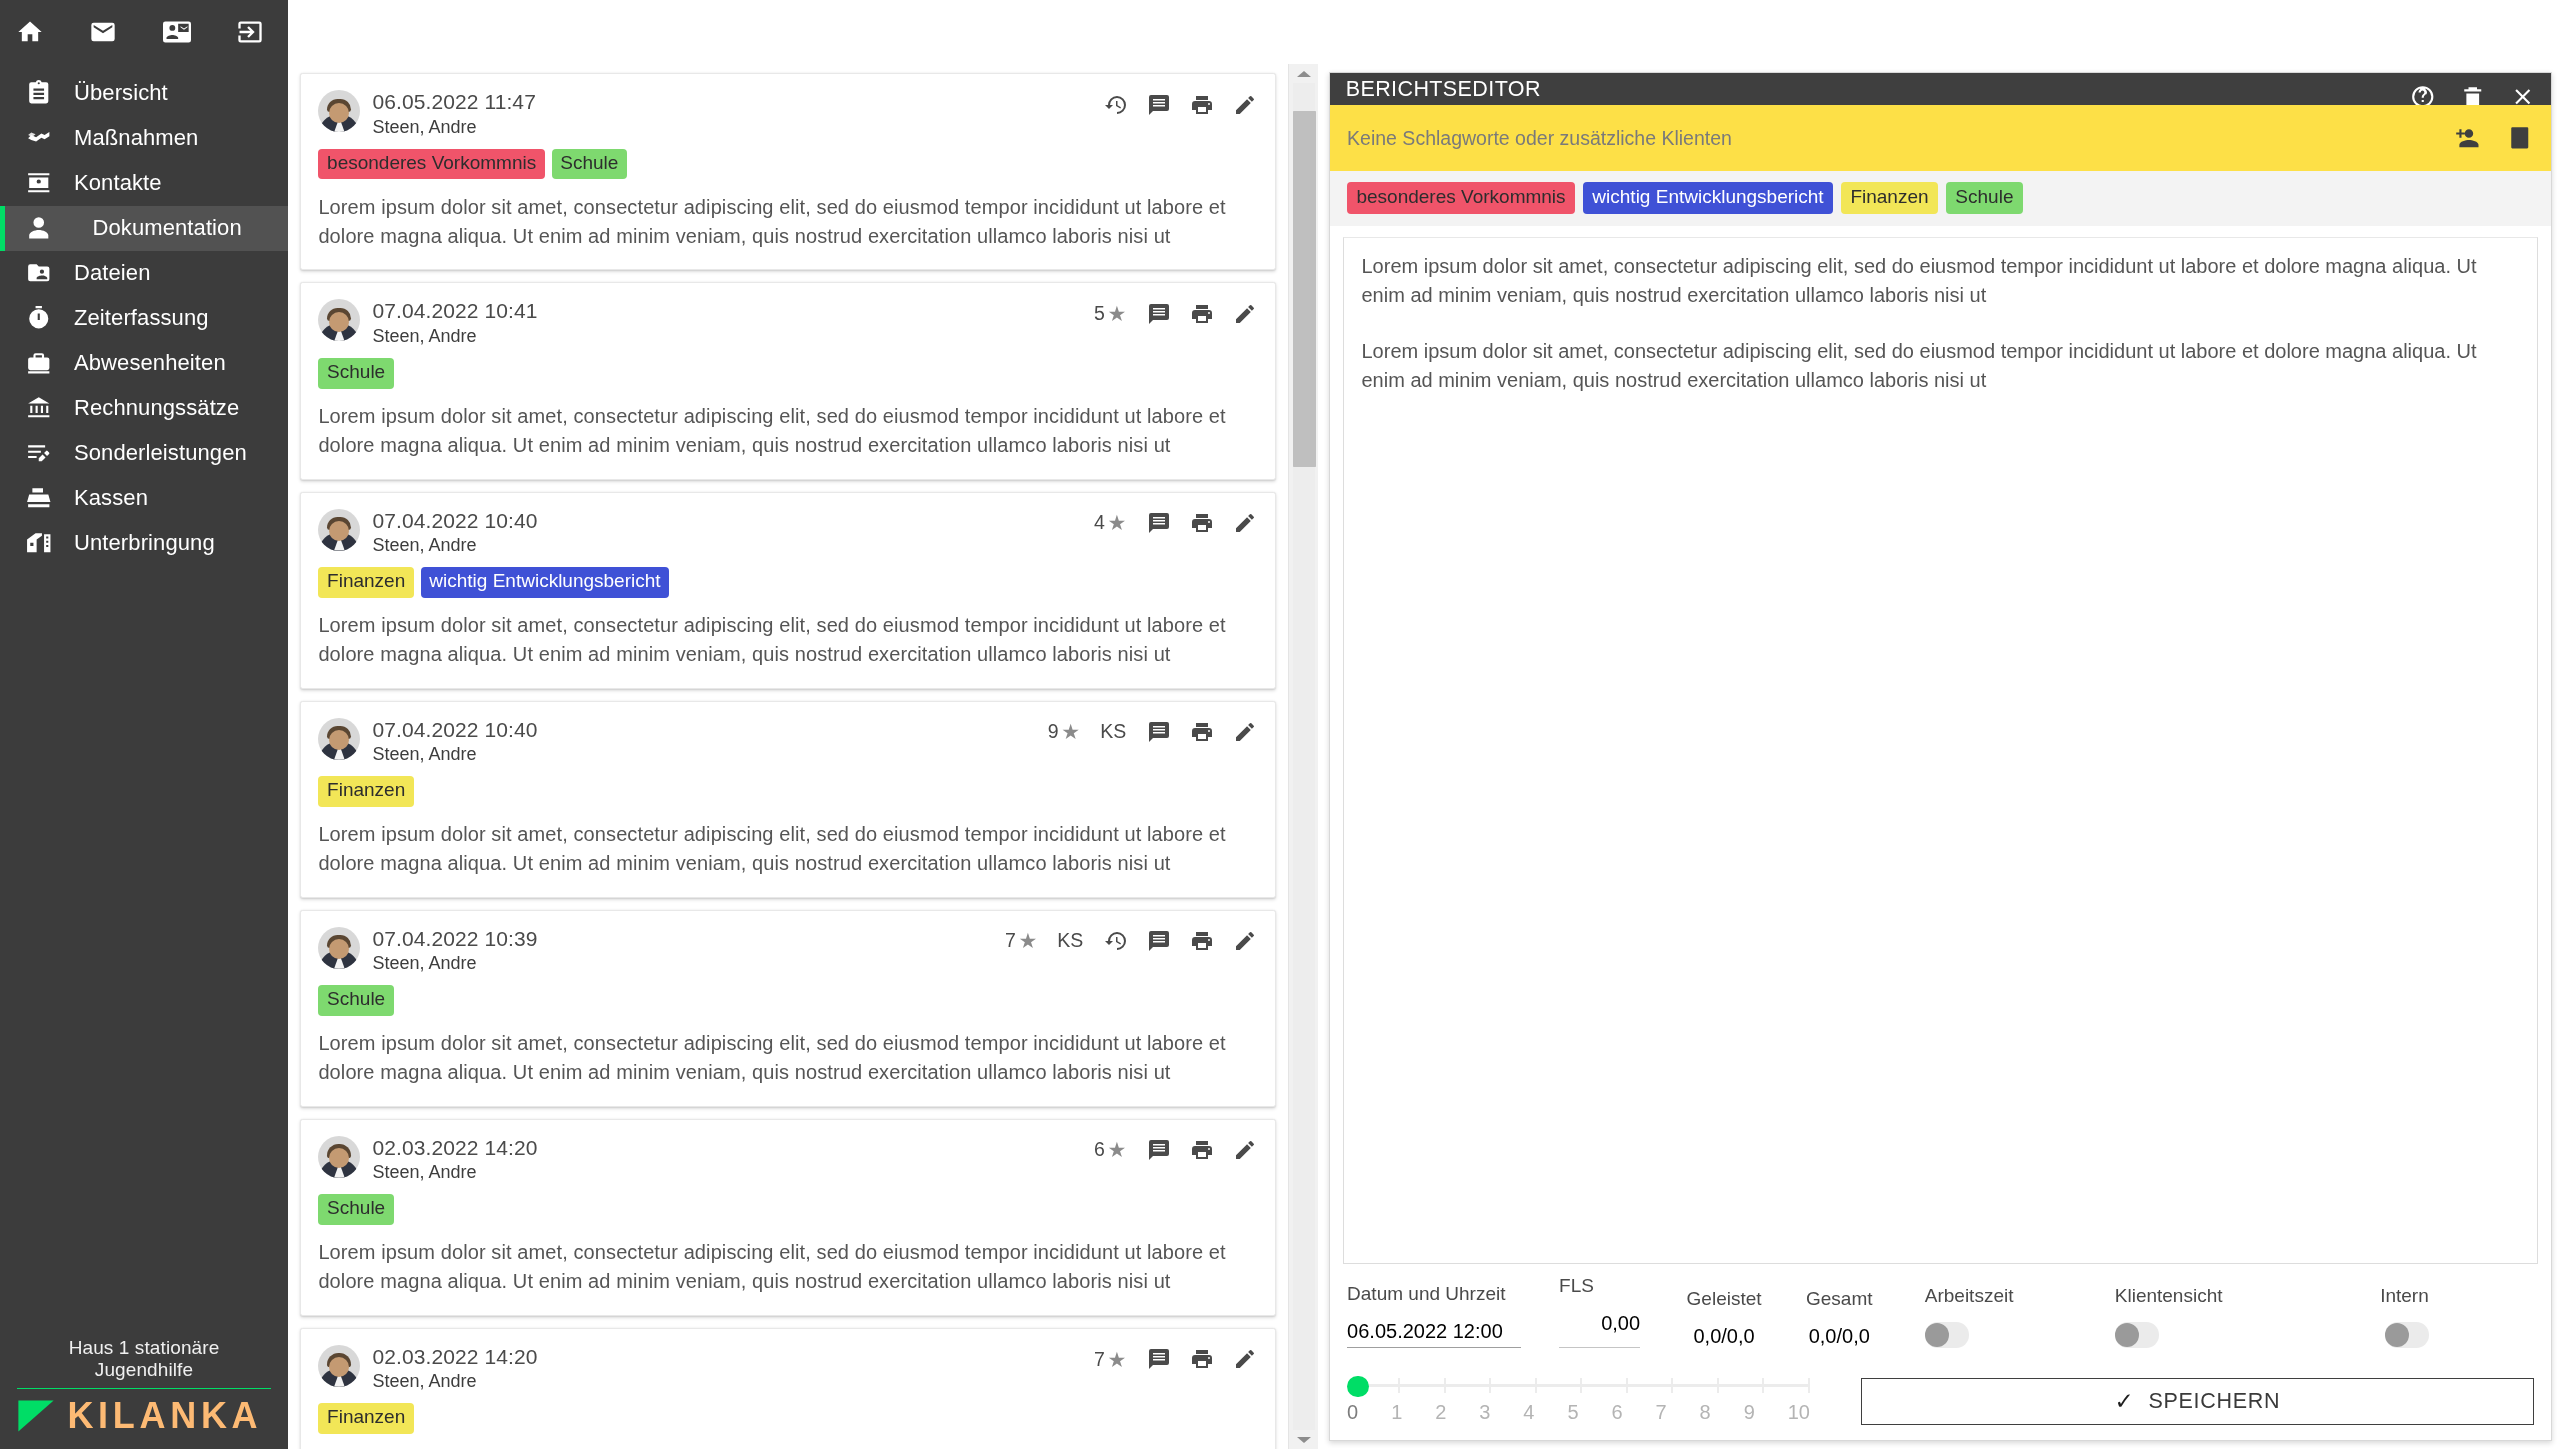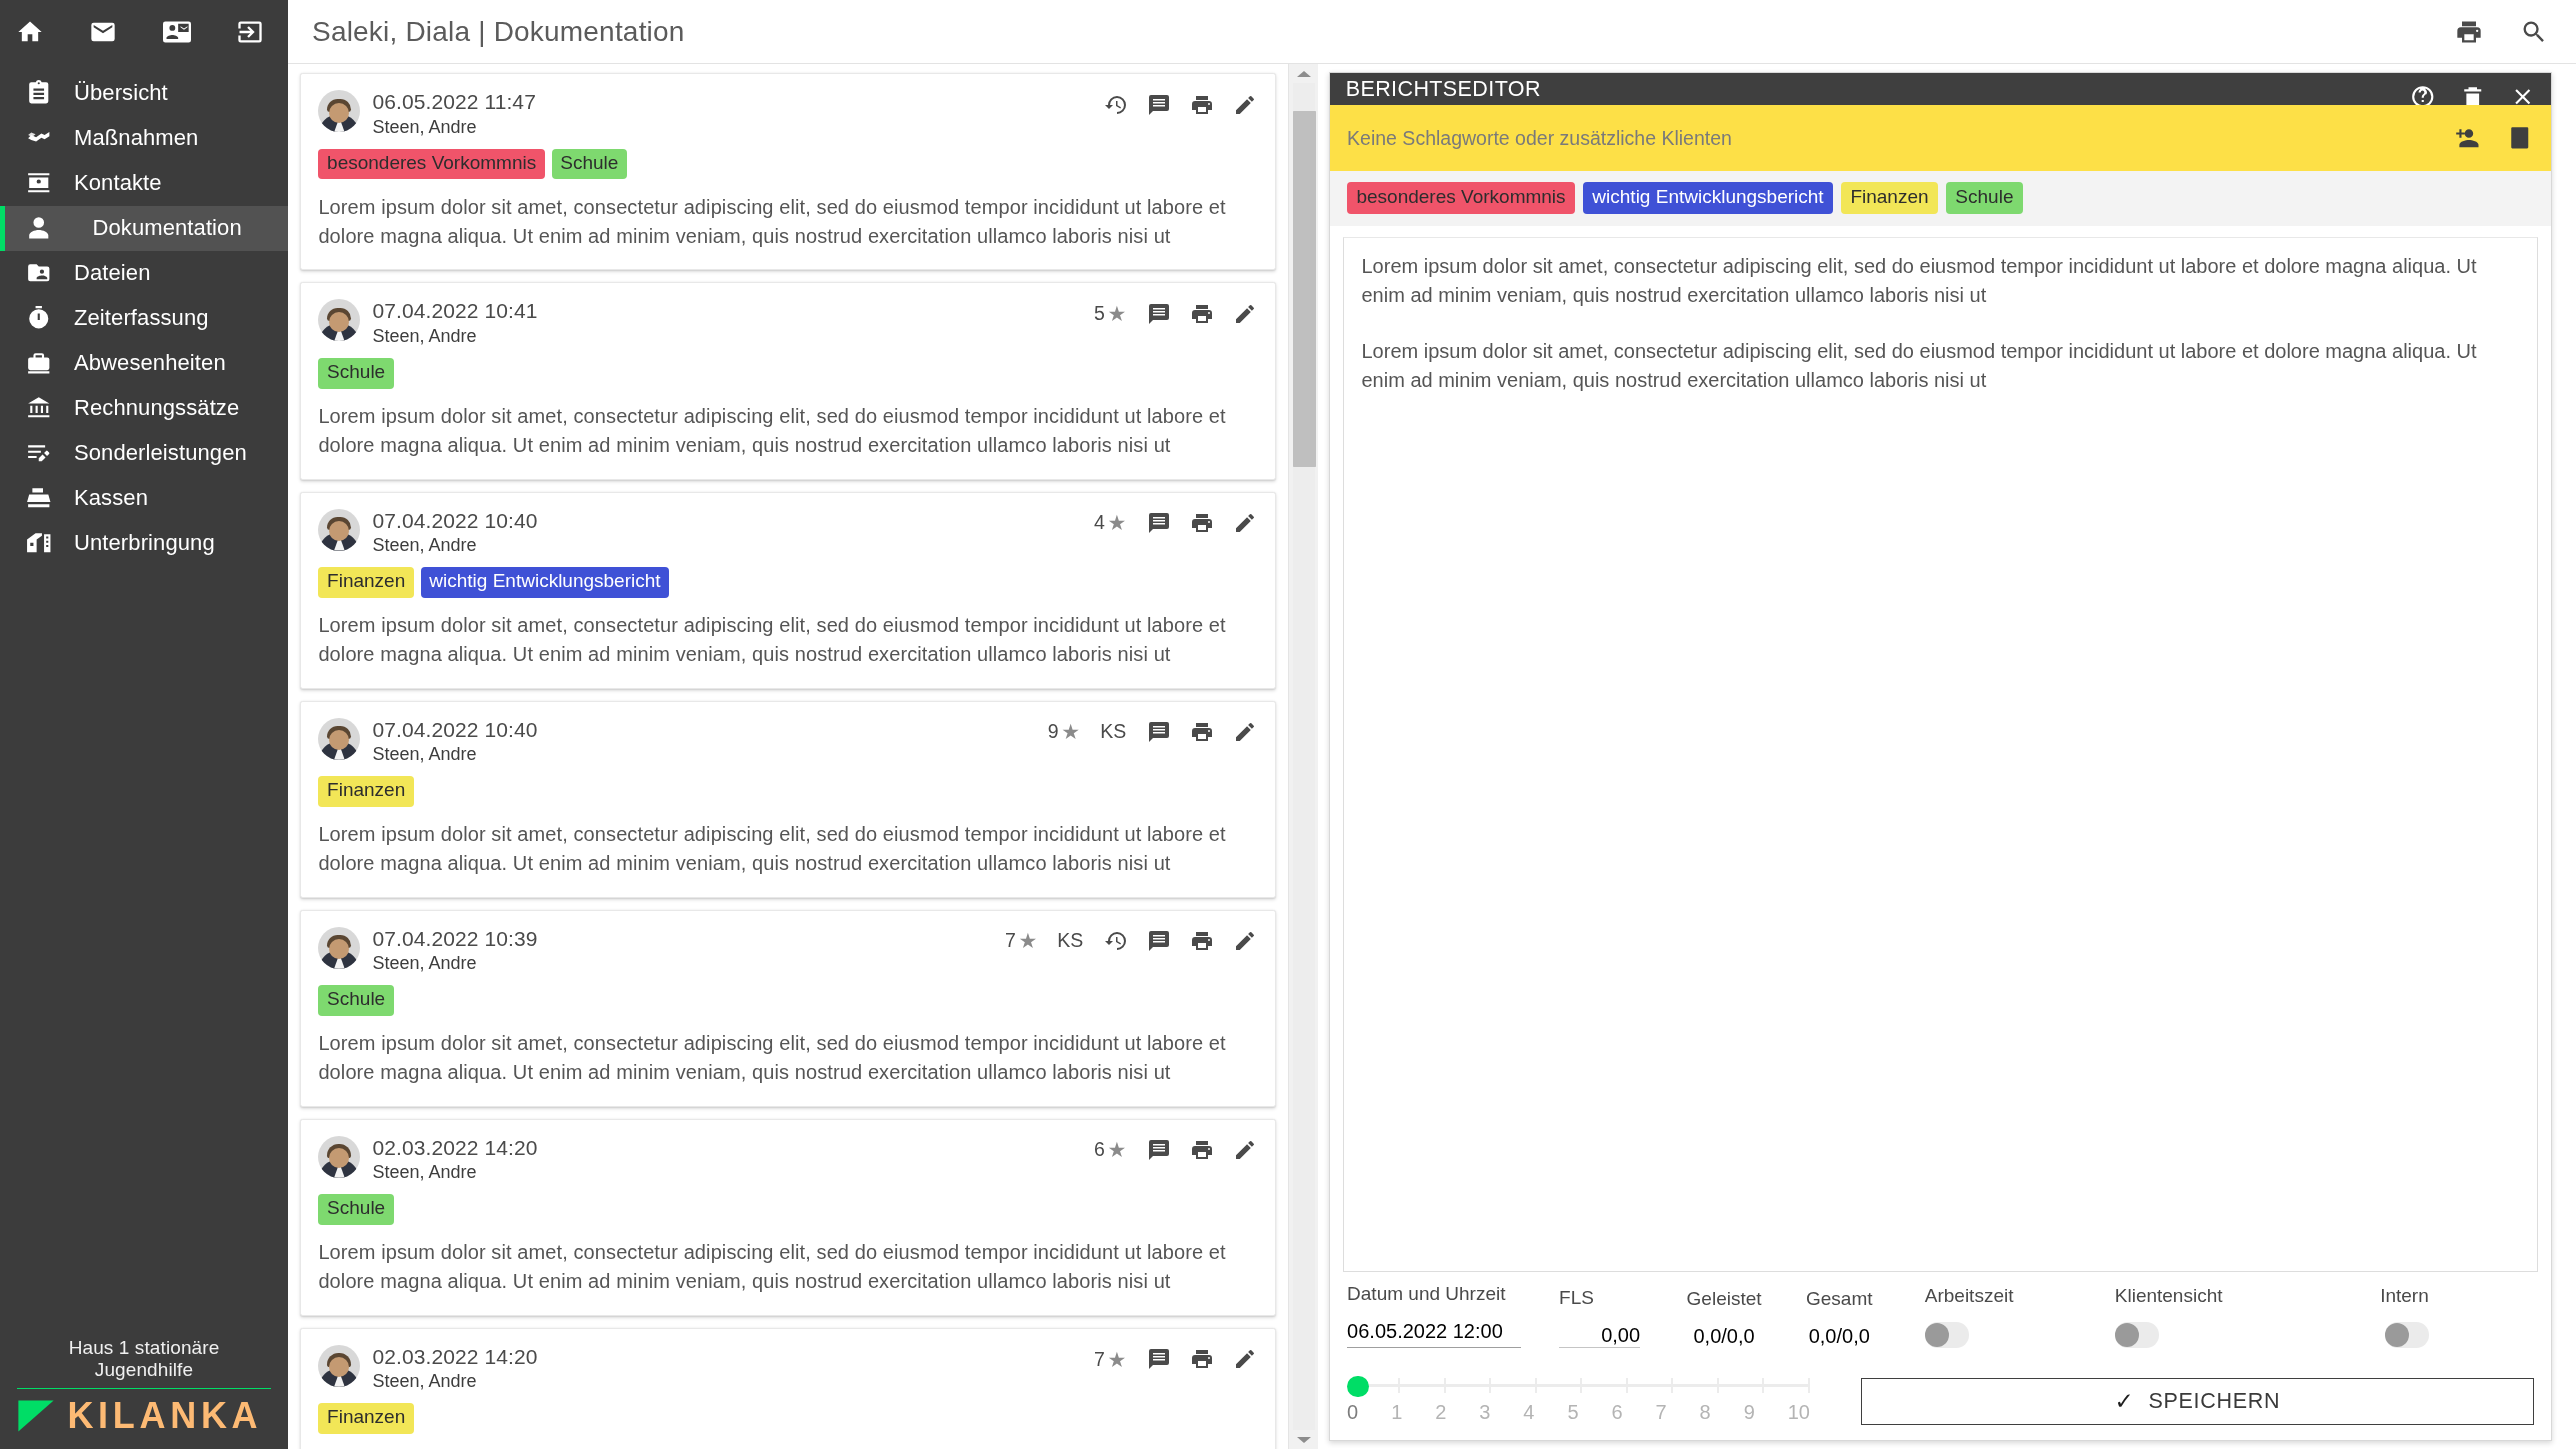--- a/index.html
+++ b/index.html
@@ -246,21 +246,21 @@
 
   .ed-foot { padding: 4px 17.4px 14.8px 17.4px; }
   .ed-fields { display: flex; align-items: flex-end; gap: 18px; }
   .fld { display: flex; flex-direction: column; }
   .fld-label { font-size: 19px; color: #4a4a4a; margin-bottom: 14.8px; }
   .fld-value { font-size: 20px; color: #000000; }
   .fld.datum { width: 174px; }
   .fld.datum .fld-value { border-bottom: 1.3px solid #9f9f9f; padding-bottom: 4px; }
   .fld.fls { width: 81px; margin-left: 20px; text-align: right; }
   .fld.fls .fld-label { text-align: left; }
-  .fld.fls .fld-value { border-bottom: 1.3px solid #c5c5c5; padding-bottom: 0; }
+  .fld.fls .fld-value { border-bottom: 1.3px solid #c5c5c5; padding-bottom: 12px; }
   .fld.geleistet { width: 94px; margin-left: 19px; text-align: center; }
   .fld.gesamt { width: 87px; margin-left: 6.7px; text-align: center; }
   .fld.tog { margin-left: 24px; }
   .fld.tog.t1 { width: 141px; }
   .fld.tog.t2 { width: 161px; margin-left: 31px; }
   .fld.tog.t3 { width: 101px; margin-left: 34px; text-align: right; }
   .fld.tog.t3 .fld-label { text-align: right; }
   .toggle {
     width: 44px; height: 25.5px; border-radius: 12.7px;
     background: #ebebeb; position: relative; cursor: pointer;
@@ -433,35 +433,20 @@
             <polygon points="2,2 54,2 2,48" fill="#00dd66"></polygon>
             <polygon points="54,2 28,25 2,48" fill="#16b35a"></polygon>
           </svg>
         </span>
         <span class="brand-text">KILANKA</span>
       </div>
     </div>
   </aside>
 
   <section class="main">
-    <header class="topbar">
-      <h1 class="topbar-title">Saleki, Diala | Dokumentation</h1>
-      <div class="topbar-actions">
-        <span class="ic">
-          <svg viewBox="0 0 24 24">
-              <path d="M19 8H5a3 3 0 00-3 3v6h4v4h12v-4h4v-6a3 3 0 00-3-3zm-3 11H8v-5h8v5zm3-7a1 1 0 110-2 1 1 0 010 2zm-1-9H6v4h12V3z"></path>
-            </svg>
-        </span>
-        <span class="ic">
-          <svg viewBox="0 0 24 24">
-              <path d="M15.5 14h-.79l-.28-.27A6.47 6.47 0 0016 9.5 6.5 6.5 0 109.5 16c1.61 0 3.09-.59 4.23-1.57l.27.28v.79l5 4.99L20.49 19l-4.99-5zm-6 0A4.5 4.5 0 1114 9.5 4.49 4.49 0 019.5 14z"></path>
-            </svg>
-        </span>
-      </div>
-    </header>
 
     <div class="content">
 
       <div class="doc-col">
         <div class="doc-scroll">
 
           <article class="card">
             <div class="card-head">
               <div class="avatar">
                   <span class="body"></span>

